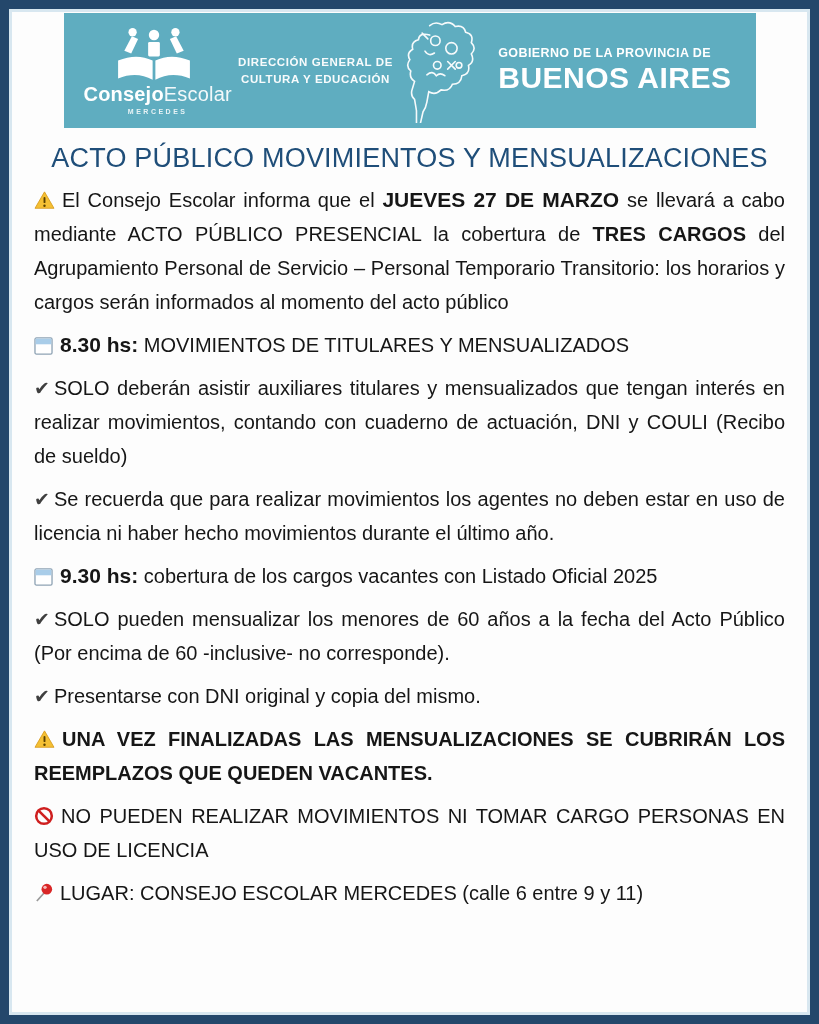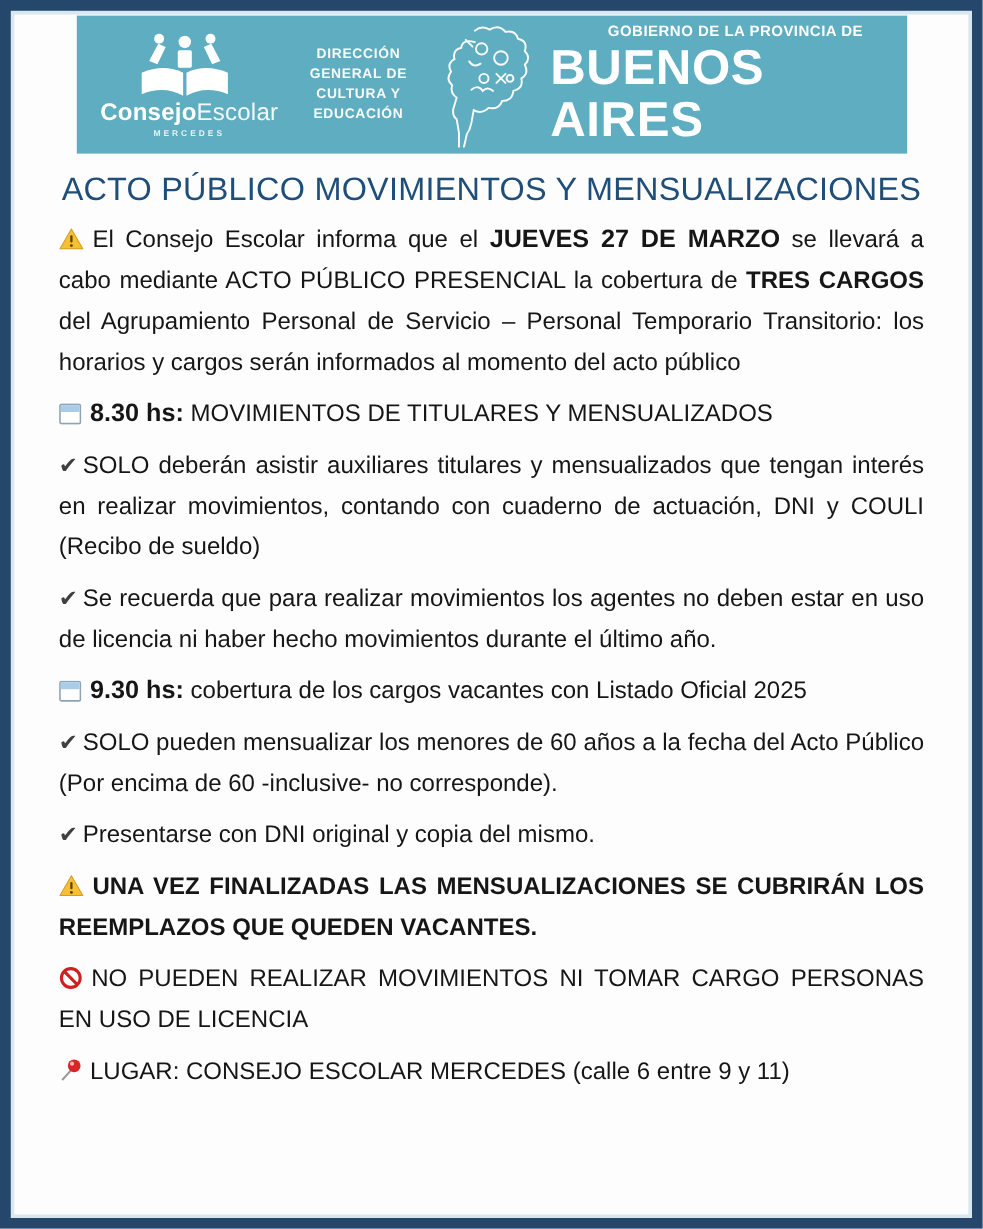--- a/index.html
+++ b/index.html
@@ -26,32 +26,32 @@
   .logo{display:flex;flex-direction:column;align-items:center;line-height:1;}
   .logo-name{font-size:20px;letter-spacing:.2px;margin-top:0;}
   .logo-name b{font-weight:700;}
   .logo-name span{font-weight:300;opacity:.92;}
   .logo-city{font-size:7px;letter-spacing:2.5px;margin-top:4px;opacity:.85;font-weight:700;}
   .direccion{
     text-align:center;font-weight:700;font-size:11.5px;letter-spacing:.6px;
     line-height:1.45;text-transform:uppercase;opacity:.96;
   }
   .gobierno{line-height:1.05;padding-right:4px;}
-  .gob-small{font-size:12.5px;font-weight:700;letter-spacing:.4px;display:block;margin-left:48px;}
-  .gob-big{font-size:41px;font-weight:800;letter-spacing:.5px;display:block;margin-top:2px;}
+  .gob-small{font-size:12.5px;font-weight:700;letter-spacing:.4px;display:block;}
+  .gob-big{font-size:30px;font-weight:800;letter-spacing:.5px;display:block;margin-top:2px;}
   
   h1.doc-title{
     margin:15px 24px 4px;
     text-align:center;
     font-size:27px;font-weight:400;
     color:#1f4e79;letter-spacing:.2px;
   }
   
   .doc{padding:0 24px;font-size:20px;}
-  .doc p{margin:9px 16px;line-height:34px;text-align:justify;}
+  .doc p{margin:9px 1px;line-height:34px;text-align:justify;}
   .doc p.single{text-align:left;}
   .doc .bold-par{font-weight:700;}
   .ic{
     display:inline-block;vertical-align:-3px;margin-right:7px;
     line-height:0;
   }
   .check-glyph{
     font-family:"DejaVu Sans", sans-serif;
     color:#3f3f3f;font-size:19px;font-weight:700;
     margin-right:4px;vertical-align:0;line-height:0;display:inline-block;

